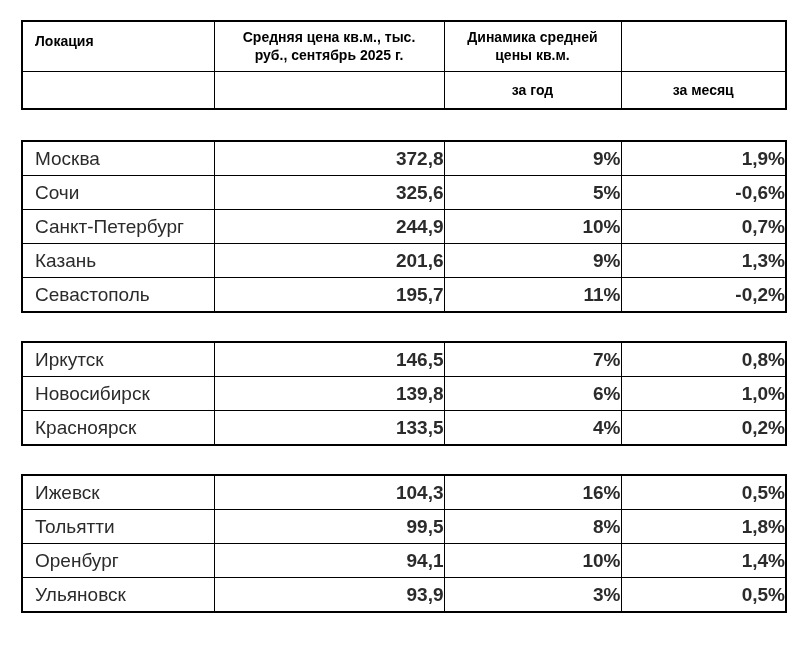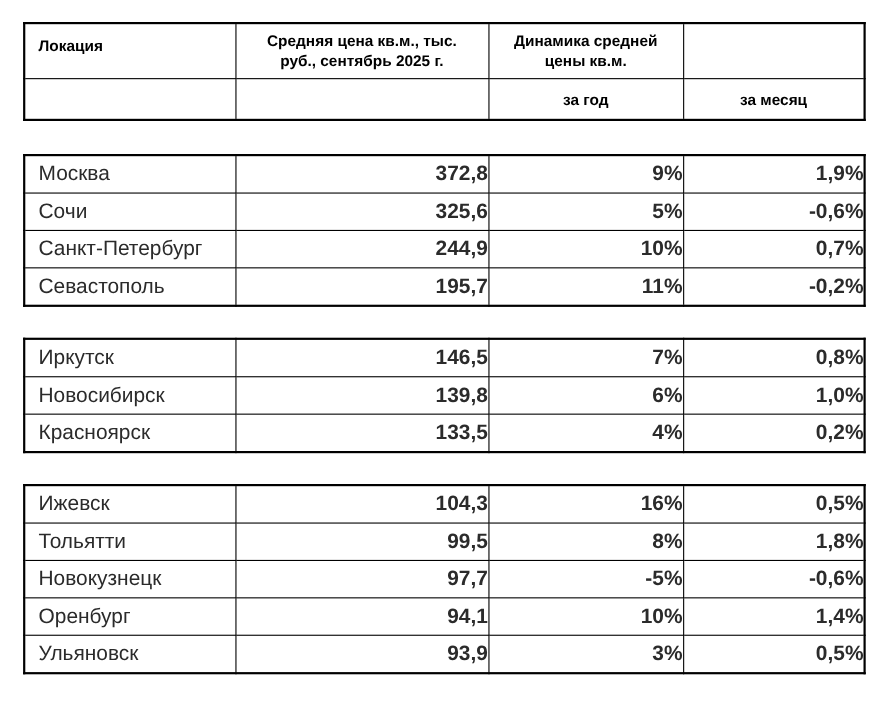--- a/index.html
+++ b/index.html
@@ -115,20 +115,26 @@
         <td class="cell-num">5%</td>
         <td class="cell-num">-0,6%</td>
       </tr>
       <tr>
         <td class="cell-location">Санкт-Петербург</td>
         <td class="cell-num">244,9</td>
         <td class="cell-num">10%</td>
         <td class="cell-num">0,7%</td>
       </tr>
       <tr>
+        <td class="cell-location">Казань</td>
+        <td class="cell-num">201,6</td>
+        <td class="cell-num">9%</td>
+        <td class="cell-num">1,3%</td>
+      </tr>
+      <tr>
         <td class="cell-location">Севастополь</td>
         <td class="cell-num">195,7</td>
         <td class="cell-num">11%</td>
         <td class="cell-num">-0,2%</td>
       </tr>
     </tbody>
   </table>
 
   <table class="group-table">
     <colgroup>
@@ -173,26 +179,20 @@
         <td class="cell-num">16%</td>
         <td class="cell-num">0,5%</td>
       </tr>
       <tr>
         <td class="cell-location">Тольятти</td>
         <td class="cell-num">99,5</td>
         <td class="cell-num">8%</td>
         <td class="cell-num">1,8%</td>
       </tr>
       <tr>
-        <td class="cell-location">Новокузнецк</td>
-        <td class="cell-num">97,7</td>
-        <td class="cell-num">-5%</td>
-        <td class="cell-num">-0,6%</td>
-      </tr>
-      <tr>
         <td class="cell-location">Оренбург</td>
         <td class="cell-num">94,1</td>
         <td class="cell-num">10%</td>
         <td class="cell-num">1,4%</td>
       </tr>
       <tr>
         <td class="cell-location">Ульяновск</td>
         <td class="cell-num">93,9</td>
         <td class="cell-num">3%</td>
         <td class="cell-num">0,5%</td>

